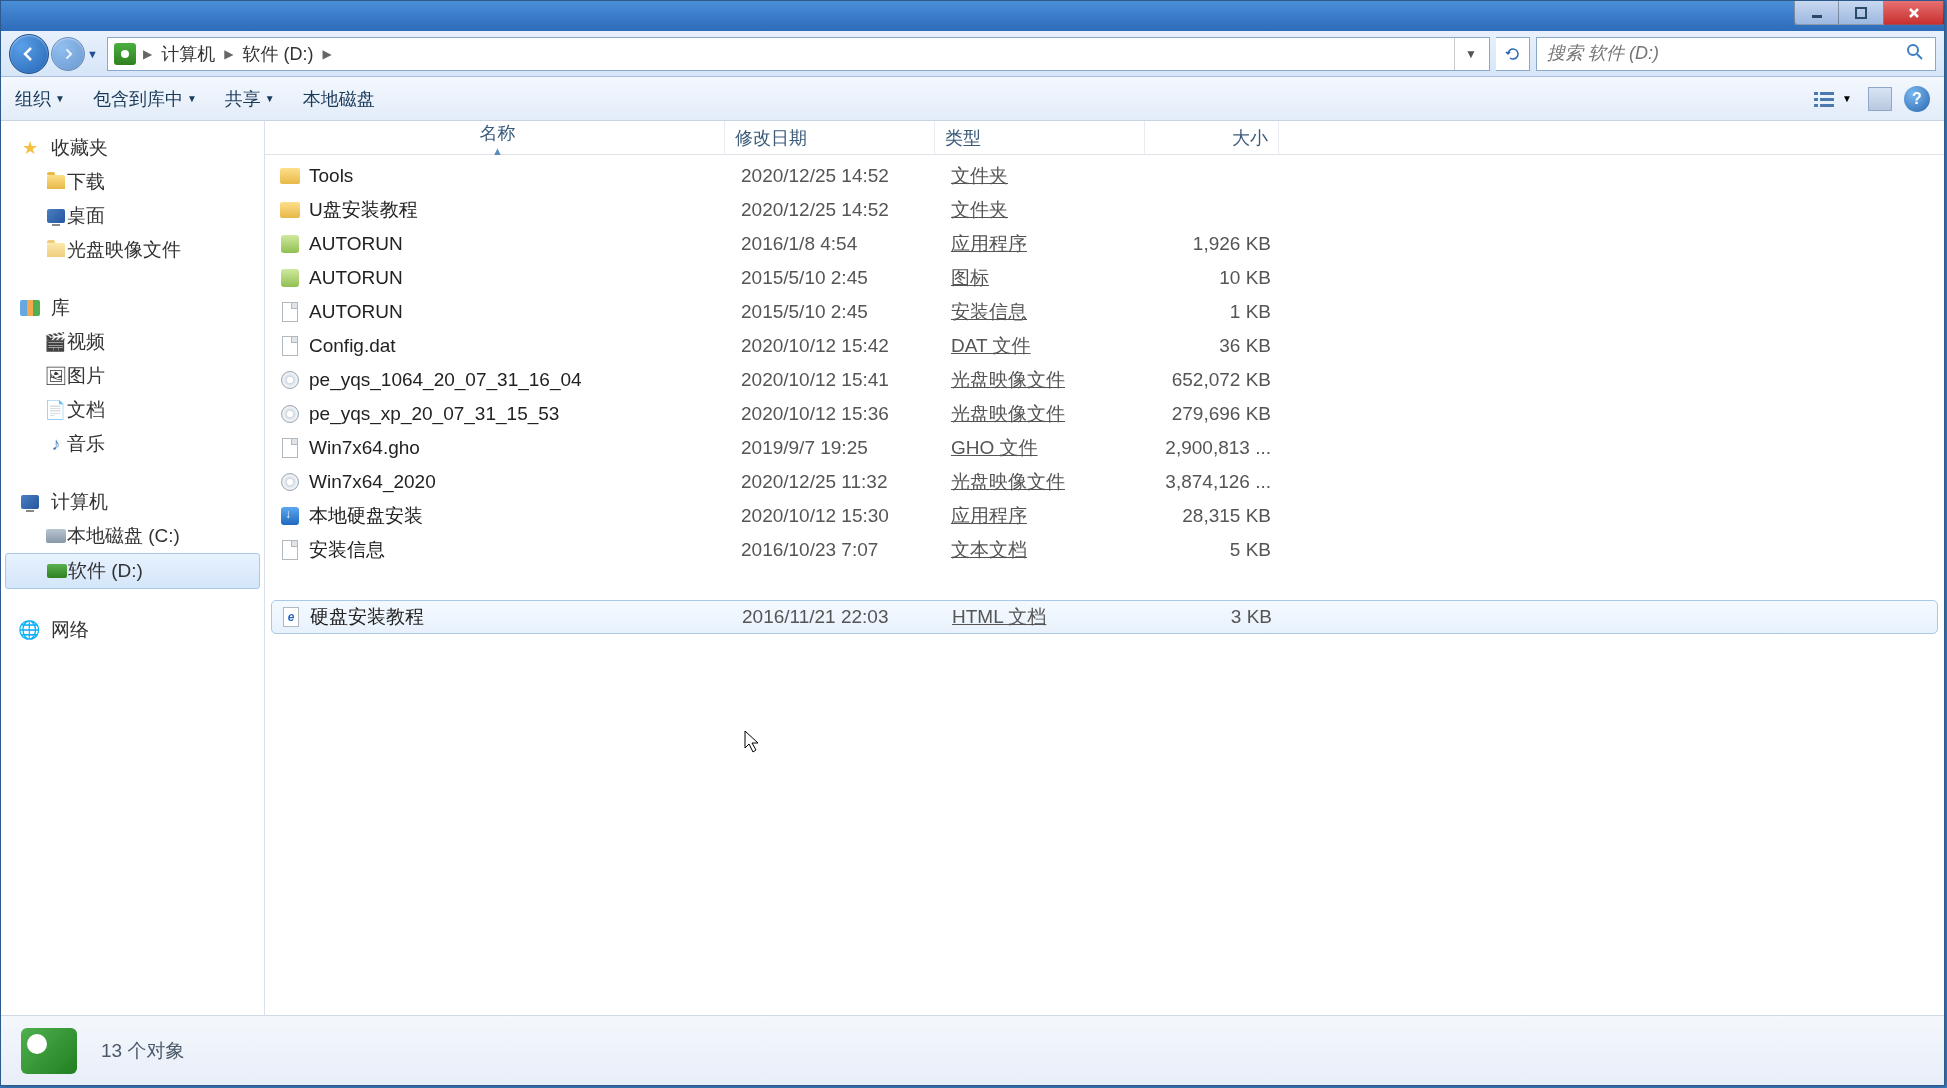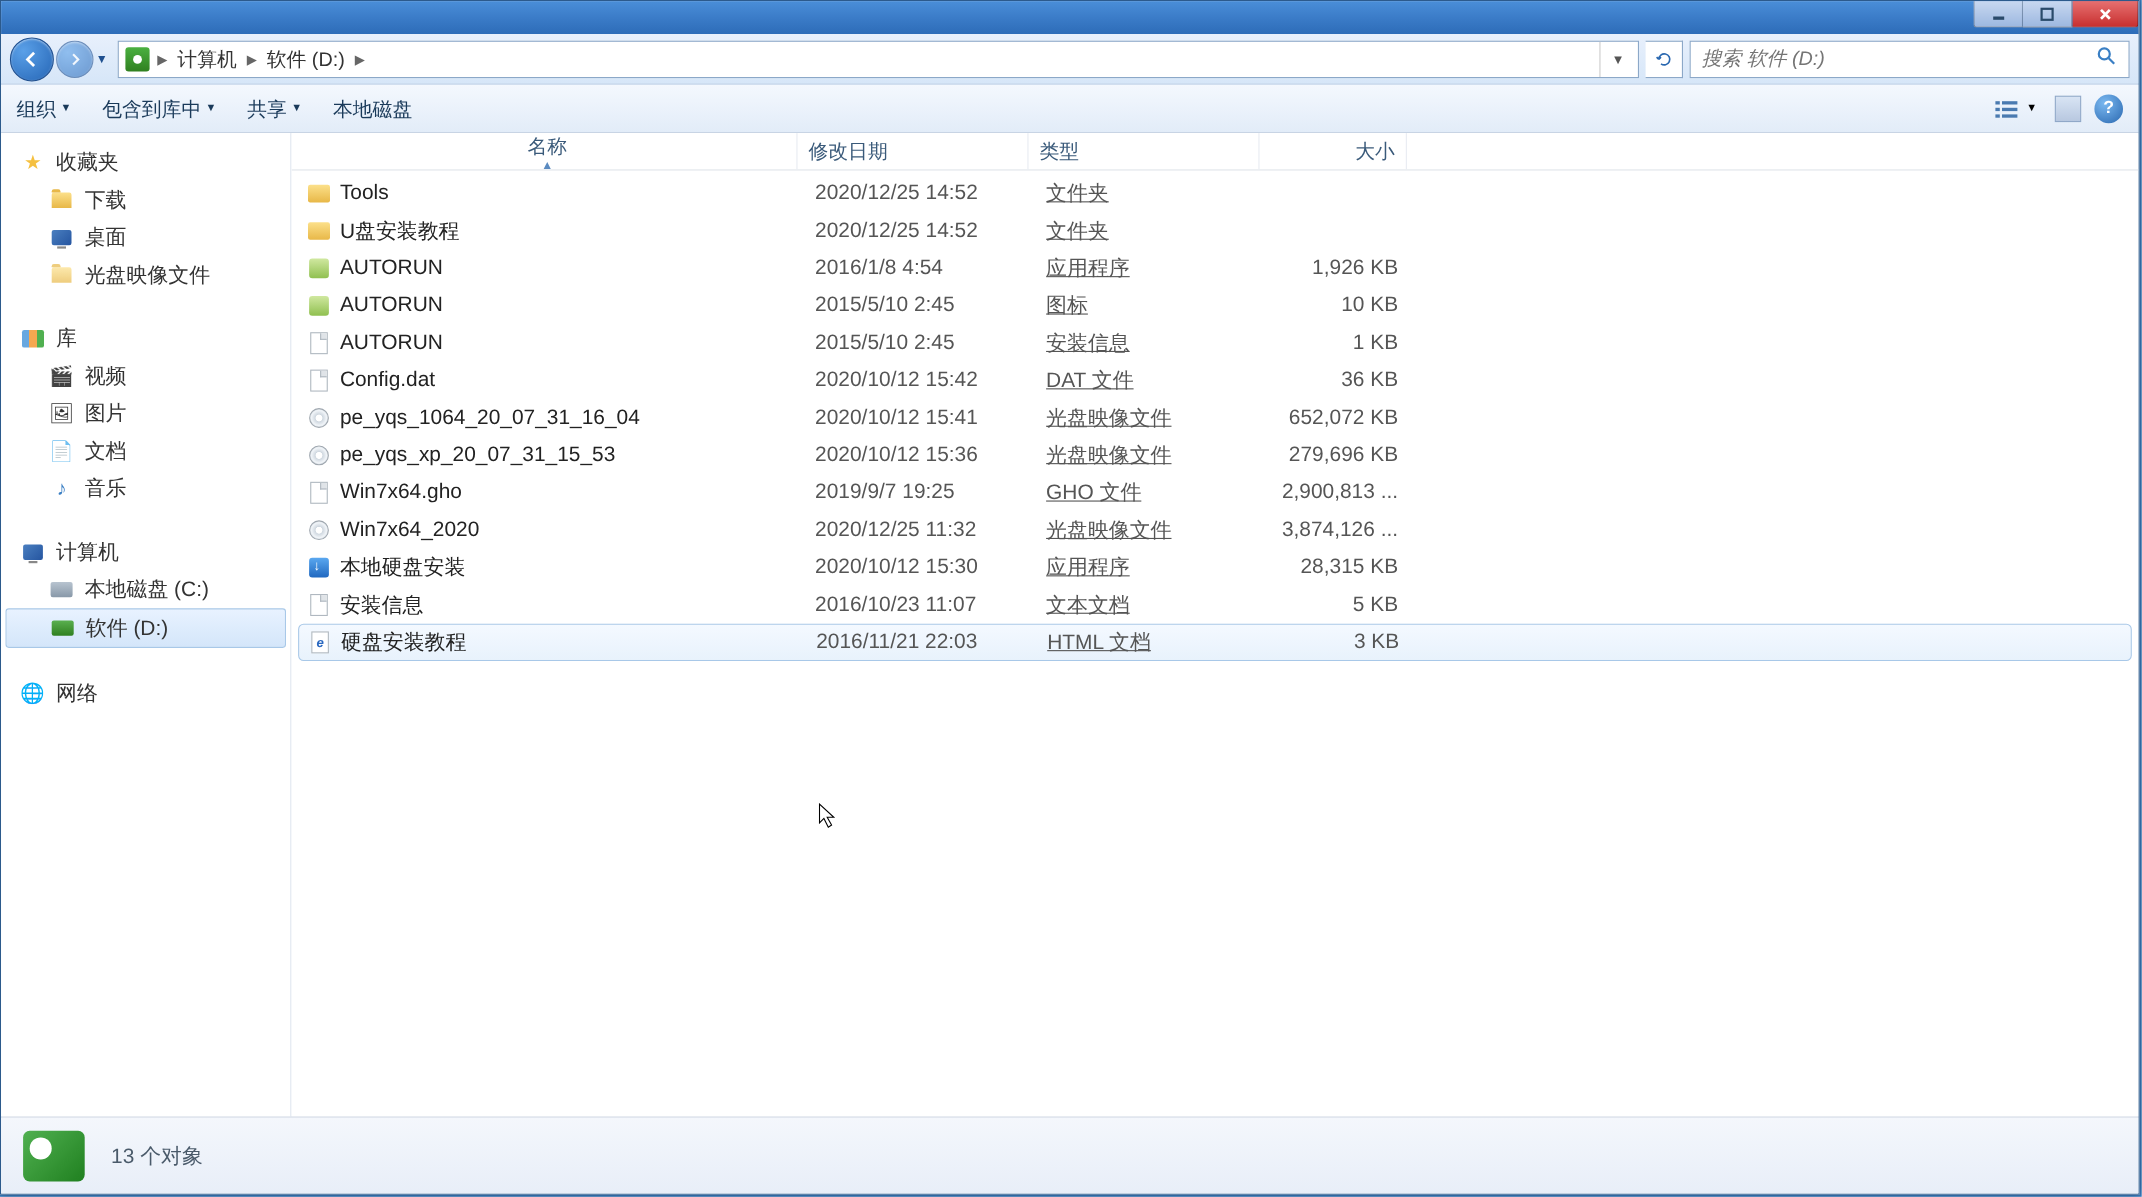--- a/index.html
+++ b/index.html
@@ -32,42 +32,42 @@
 .toolbtn { font-size: 18px; color: #1a3a5a; cursor: pointer; display: flex; align-items: center; gap: 4px; }
 .toolbtn .caret { font-size: 10px; }
 .toolbar-right { margin-left: auto; display: flex; align-items: center; gap: 12px; }
 .view-btn { display: flex; align-items: center; cursor: pointer; padding: 4px; }
 .preview-btn { width: 24px; height: 24px; background: linear-gradient(to bottom, #d8e4f4, #b8c8e0); border: 1px solid #90a8c8; cursor: pointer; }
 .help-btn { width: 26px; height: 26px; border-radius: 50%; background: radial-gradient(circle at 35% 30%, #7ab8f0, #2a68b0); color: #fff; display: flex; align-items: center; justify-content: center; font-weight: bold; cursor: pointer; font-size: 16px; }
 .content { flex: 1; display: flex; min-height: 0; }
 .sidebar { width: 264px; background: #fff; border-right: 1px solid #d8e0ec; overflow-y: auto; padding: 10px 0; }
 .nav-group { margin-bottom: 24px; }
 .nav-header { display: flex; align-items: center; padding: 4px 18px; font-size: 19px; color: #333; cursor: pointer; gap: 10px; }
-.nav-item { display: flex; align-items: center; padding: 4px 18px 4px 44px; font-size: 19px; color: #333; cursor: pointer; gap: 10px; }
+.nav-item { display: flex; align-items: center; padding: 4px 18px 4px 44px; font-size: 19px; color: #333; cursor: pointer; }
 .nav-item.selected { background: linear-gradient(to bottom, #e8f2ff, #d4e6fa); border: 1px solid #a8c8e8; border-radius: 3px; margin: 0 4px; padding-left: 40px; }
 .nav-icon { width: 22px; height: 22px; flex-shrink: 0; display: inline-flex; align-items: center; justify-content: center; font-size: 18px; }
 .star-icon { color: #f5c040; }
 .folder-icon { background: linear-gradient(to bottom, #fce08a, #e8b848); border-radius: 2px 2px 0 0; width: 18px; height: 14px; position: relative; }
 .folder-icon::before { content:''; position:absolute; top:-3px; left:0; width:8px; height:3px; background:#e8b848; border-radius: 2px 2px 0 0; }
 .mon-icon { background: linear-gradient(135deg, #4a7fc0, #2555a0); width: 18px; height: 14px; border-radius: 2px; position:relative; }
 .mon-icon::after { content:''; position:absolute; bottom:-3px; left:5px; width:8px; height:2px; background:#888; }
 .drive-icon { background: linear-gradient(to bottom, #b8c4d0, #8898a8); width: 20px; height: 14px; border-radius: 2px; position:relative; }
 .drive-sw { background: linear-gradient(to bottom, #5ab050, #308020); width: 20px; height: 14px; border-radius: 2px; }
 .lib-icon { width:20px; height:16px; background: linear-gradient(to right, #68a8e0 33%, #f5a850 33%, #f5a850 66%, #50b050 66%); border-radius:2px; }
 .filepane { flex: 1; background: #fff; display: flex; flex-direction: column; overflow: auto; }
 .col-headers { display: flex; height: 34px; border-bottom: 1px solid #e0e4ea; align-items: center; font-size: 18px; color: #3a5a7a; }
 .col-headers > div { padding: 0 10px; border-right: 1px solid #e8ecf2; height: 100%; display:flex; align-items:center; cursor:pointer; }
 .col-name { width: 460px; padding-left: 16px !important; flex-direction: column; }
 .col-date { width: 210px; }
 .col-type { width: 210px; }
 .col-size { width: 134px; justify-content:flex-end !important; }
 .sort-arrow { margin: 0 auto; color: #5a8ac0; font-size: 11px; }
 .file-rows { padding: 4px 0; }
 .row { display: flex; height: 34px; align-items: center; font-size: 19px; color: #222; cursor: pointer; margin: 0 6px; padding-left: 8px; }
-.row.sel { border: 1px solid #a8c8e8; background: linear-gradient(to bottom, #f4f9ff, #e8f2fc); border-radius: 5px; }
+.row.sel { border: 1px solid #a8c8e8; background: linear-gradient(to bottom, #f4f9ff, #e8f2fc); border-radius: 5px; margin-top: 33px; }
 .row .c-name { width: 452px; display: flex; align-items: center; gap: 8px; }
 .row .c-date { width: 210px; color: #555; padding: 0 10px; }
 .row .c-type { width: 210px; color: #555; padding: 0 10px; text-decoration: underline; }
 .row .c-size { width: 130px; text-align: right; color: #555; padding: 0 10px; }
 .fi { width: 22px; height: 22px; flex-shrink:0; display:inline-flex; align-items:center; justify-content:center; }
 .fi-folder { background: linear-gradient(to bottom, #fce08a, #e8b848); border-radius: 2px; width: 20px; height: 16px; }
 .fi-exe { background: linear-gradient(to bottom, #d0e8a0, #90c050); border-radius: 3px; width: 18px; height: 18px; }
 .fi-ico { background: linear-gradient(to bottom, #d0e8a0, #90c050); border-radius: 3px; width: 18px; height: 18px; }
 .fi-file { background: #fff; border: 1px solid #b0b8c0; width: 16px; height: 20px; position:relative; }
 .fi-file::before { content:''; position:absolute; top:0; right:0; width:5px; height:5px; background:#e0e4e8; border-left:1px solid #b0b8c0; border-bottom:1px solid #b0b8c0; }
@@ -387,21 +387,21 @@
             <div class="c-type">应用程序</div>
             <div class="c-size">28,315 KB</div>
           </div>
           <div class="row">
             <div class="c-name">
               <span class="fi">
                 <span class="fi-file"></span>
               </span>
               <span>安装信息</span>
             </div>
-            <div class="c-date">2016/10/23 11:07</div>
+            <div class="c-date">2016/10/23 7:07</div>
             <div class="c-type">文本文档</div>
             <div class="c-size">5 KB</div>
           </div>
           <div class="row sel">
             <div class="c-name">
               <span class="fi">
                 <span class="fi-html"></span>
               </span>
               <span>硬盘安装教程</span>
             </div>

